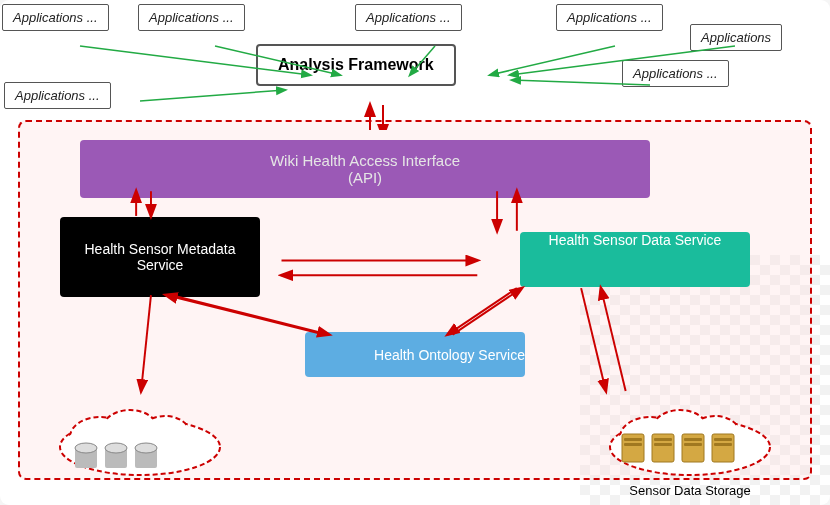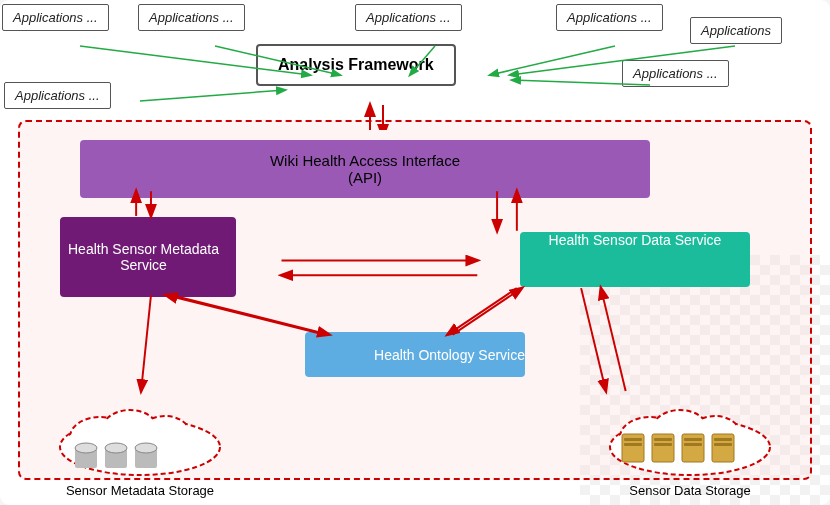--- a/index.html
+++ b/index.html
@@ -58,39 +58,40 @@
       background: rgba(255, 220, 220, 0.3);
     }
 
     
     .wiki-api {
       position: absolute;
       left: 60px;
       top: 18px;
       width: 570px;
       background: #9b59b6;
-      color: #000000;
+      color: #e5e5e5;
       text-align: center;
       padding: 12px 10px;
       font-size: 15px;
       border-radius: 4px;
     }
 
     
     .metadata-service {
       position: absolute;
       left: 40px;
       top: 95px;
-      width: 176px;
+      width: 200px;
       height: 80px;
-      background: #701a75;
+      background: #000000;
       color: white;
       text-align: center;
       display: flex;
       align-items: center;
+      justify-content: center;
       font-size: 14px;
       border-radius: 4px;
       padding: 8px;
     }
 
     
     .data-service {
       position: absolute;
       right: 60px;
       top: 110px;
@@ -164,21 +165,21 @@
   </div>
   <div class="app-box" style="left:138px; top:4px;">
     <span>Applications ...</span>
   </div>
   <div class="app-box" style="left:355px; top:4px;">
     <span>Applications ...</span>
   </div>
   <div class="app-box" style="left:556px; top:4px;">
     <span>Applications ...</span>
   </div>
-  <div class="app-box" style="left:690px; top:17px;">
+  <div class="app-box" style="left:690px; top:24px;">
     <span>Applications</span>
   </div>
 
   <div class="app-box" style="left:4px; top:82px;">
     <span>Applications ...</span>
   </div>
   <div class="app-box" style="left:622px; top:60px;">
     <span>Applications ...</span>
   </div>
 
@@ -223,21 +224,20 @@
           <rect x="0" y="8" width="22" height="20" fill="#bbb" rx="2"></rect>
           <ellipse cx="11" cy="8" rx="11" ry="5" fill="#ddd" stroke="#888" stroke-width="1"></ellipse>
 
           <rect x="30" y="8" width="22" height="20" fill="#bbb" rx="2"></rect>
           <ellipse cx="41" cy="8" rx="11" ry="5" fill="#ddd" stroke="#888" stroke-width="1"></ellipse>
 
           <rect x="60" y="8" width="22" height="20" fill="#bbb" rx="2"></rect>
           <ellipse cx="71" cy="8" rx="11" ry="5" fill="#ddd" stroke="#888" stroke-width="1"></ellipse>
         </g>
       </svg>
-      <div style="text-align:center; font-size:13px; margin-top:2px;">Sensor Metadata Storage</div>
     </div>
 
     <div style="position:absolute; right:30px; top:270px;">
       <svg width="180" height="85" viewBox="0 0 180 85">
         <ellipse cx="90" cy="55" rx="80" ry="28" fill="white" stroke="#cc0000" stroke-width="2" stroke-dasharray="5,3"></ellipse>
         <ellipse cx="50" cy="45" rx="30" ry="20" fill="white" stroke="#cc0000" stroke-width="2" stroke-dasharray="5,3"></ellipse>
         <ellipse cx="80" cy="38" rx="28" ry="20" fill="white" stroke="#cc0000" stroke-width="2" stroke-dasharray="5,3"></ellipse>
         <ellipse cx="115" cy="42" rx="25" ry="18" fill="white" stroke="#cc0000" stroke-width="2" stroke-dasharray="5,3"></ellipse>
         <ellipse cx="90" cy="55" rx="78" ry="26" fill="white"></ellipse>
         <ellipse cx="50" cy="45" rx="28" ry="18" fill="white"></ellipse>

